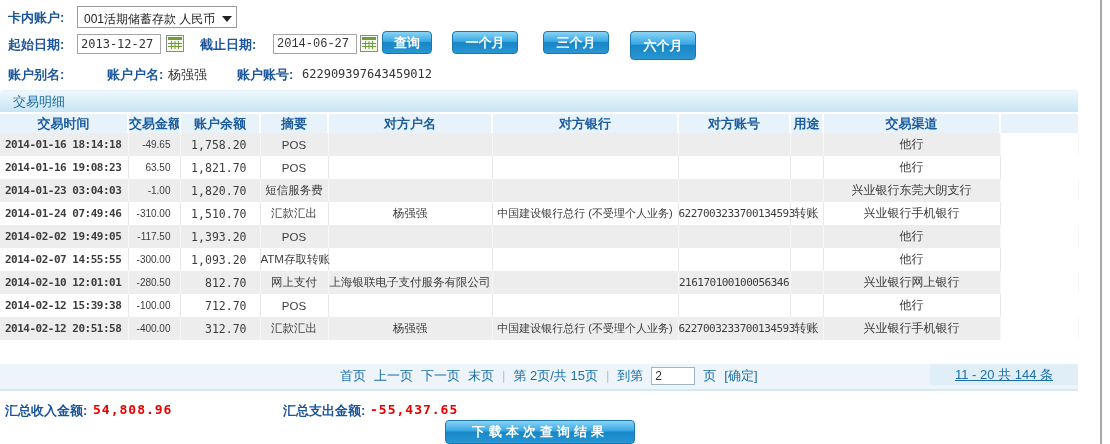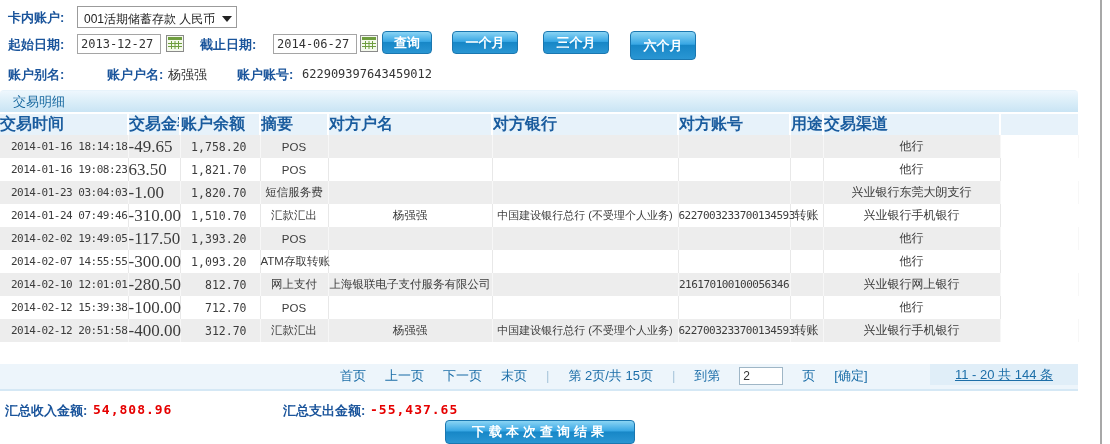--- a/index.html
+++ b/index.html
@@ -24,39 +24,39 @@
     display:flex; align-items:center; justify-content:center; cursor:pointer; white-space:nowrap; }
 
   
   .section-bar { left:0; top:90px; width:1078px; height:22px;
     background:linear-gradient(to bottom,#eef7fd 0%,#d9edf8 55%,#c9e4f4 100%);
     border-top:1px solid #e7f3fb; border-radius:4px 4px 0 0;
     display:flex; align-items:center; padding-left:13px; color:#17689f; font-size:13px; }
 
   
   table { border-collapse:collapse; table-layout:fixed; width:1078px; }
-  thead th { background:#e7f2fa; border-right:2px solid #fff; height:19px; font-size:16px; font-weight:bold;
-    color:#1a5c9e; text-align:left; white-space:nowrap; overflow:hidden; }
+  thead th { background:#e7f2fa; border-right:2px solid #fff; height:19px; font-size:13px; font-weight:bold;
+    color:#1a5c9e; text-align:center; white-space:nowrap; overflow:hidden; }
   tbody td { height:23px; font-size:12px; color:#3c3c3c; border-right:1px solid #e8e8e8;
     white-space:nowrap; overflow:visible; }
   tbody tr:nth-child(odd) td { background:#ededed; border-right:1px solid #f7f7f7; }
-  td.c0 { padding-left:11px; font-family:"DejaVu Sans Mono","Liberation Mono",monospace; font-size:11px; letter-spacing:-0.5px; }
-  td.c1 { text-align:left; padding-right:9px; font-family:Liberation Serif, serif; font-size:17px; }
+  td.c0 { padding-left:5px; font-family:"DejaVu Sans Mono","Liberation Mono",monospace; font-size:11px; letter-spacing:-0.5px;font-weight:bold; }
+  td.c1 { text-align:right; padding-right:9px; font-family:Liberation Sans, sans-serif; font-size:10px; }
   td.c2 { text-align:right; padding-right:13px; font-family:"DejaVu Sans Mono","Liberation Mono",monospace; font-size:11.5px; }
   td.c3,td.c4,td.c5,td.c6,td.c7,td.c8 { text-align:center; }
   td.c3 { font-size:11.5px; }
   td.c4 { font-size:11.5px; }
   td.c5 { font-size:11px; }
   td.c6 { font-family:"DejaVu Sans Mono","Liberation Mono",monospace; font-size:11px; letter-spacing:-0.5px; }
   td.c9 { border-right:none; background:#fff !important; }
   thead th.c9 { background:#e7f2fa; border-right:none; }
 
   
   .pg-band { left:0; top:364px; width:1078px; height:27px; background:#edf5fb; border-bottom:2px solid #d5e8f5; }
-  .pg-links { left:340px; top:364px; height:23px; display:flex; align-items:center; gap:19px;
+  .pg-links { left:340px; top:364px; height:23px; display:flex; align-items:center; gap:8px;
     color:#1c6ea8; font-size:13px; white-space:nowrap; }
   .pg-links a { color:#1c6ea8; text-decoration:none; cursor:pointer; }
   .pg-sep { color:#a9c6da; }
   .pg-input { width:44px; height:18px; border:1px solid #9fb6c6; background:#fff; font-size:12px; padding:0 3px; color:#333; }
   .pg-count { left:930px; top:364px; width:148px; height:21px; background:#e0eef8; display:flex;
     align-items:center; justify-content:center; color:#1c6ea8; font-size:13px;text-decoration:underline; }
 
   
   .sum-val { color:#e60000; font-weight:bold; font-size:13px; letter-spacing:1px;
     font-family:"DejaVu Sans Mono","Liberation Mono",monospace; }
@@ -83,21 +83,21 @@
         <line x1="2" y1="8.5" x2="16" y2="8.5"></line>
         <line x1="2" y1="11.5" x2="16" y2="11.5"></line>
         <line x1="5.5" y1="6" x2="5.5" y2="14"></line>
         <line x1="9" y1="6" x2="9" y2="14"></line>
         <line x1="12.5" y1="6" x2="12.5" y2="14"></line>
       </g>
     </svg>
 </span>
 
 <span class="abs lbl" style="left:200px; top:36px;">截止日期:</span>
-<input class="abs date-input" style="left: 273px; top: 34px; width: 84px;" value="2014-06-27">
+<input class="abs date-input" style="left: 273px; top: 34px; width: 84px; font-family: Liberation Mono, monospace;" value="2014-06-27">
 <span class="abs cal" style="left:360px; top:35px;">
   <svg width="18" height="17" viewBox="0 0 18 17">
       <rect x="0.5" y="0.5" width="17" height="16" fill="#f4f9ec" stroke="#8a8a8a"></rect>
       <rect x="2" y="2" width="14" height="3" fill="#6f9e3f"></rect>
       <g stroke="#6f9e3f" stroke-width="1">
         <line x1="2" y1="8.5" x2="16" y2="8.5"></line>
         <line x1="2" y1="11.5" x2="16" y2="11.5"></line>
         <line x1="5.5" y1="6" x2="5.5" y2="14"></line>
         <line x1="9" y1="6" x2="9" y2="14"></line>
         <line x1="12.5" y1="6" x2="12.5" y2="14"></line>

